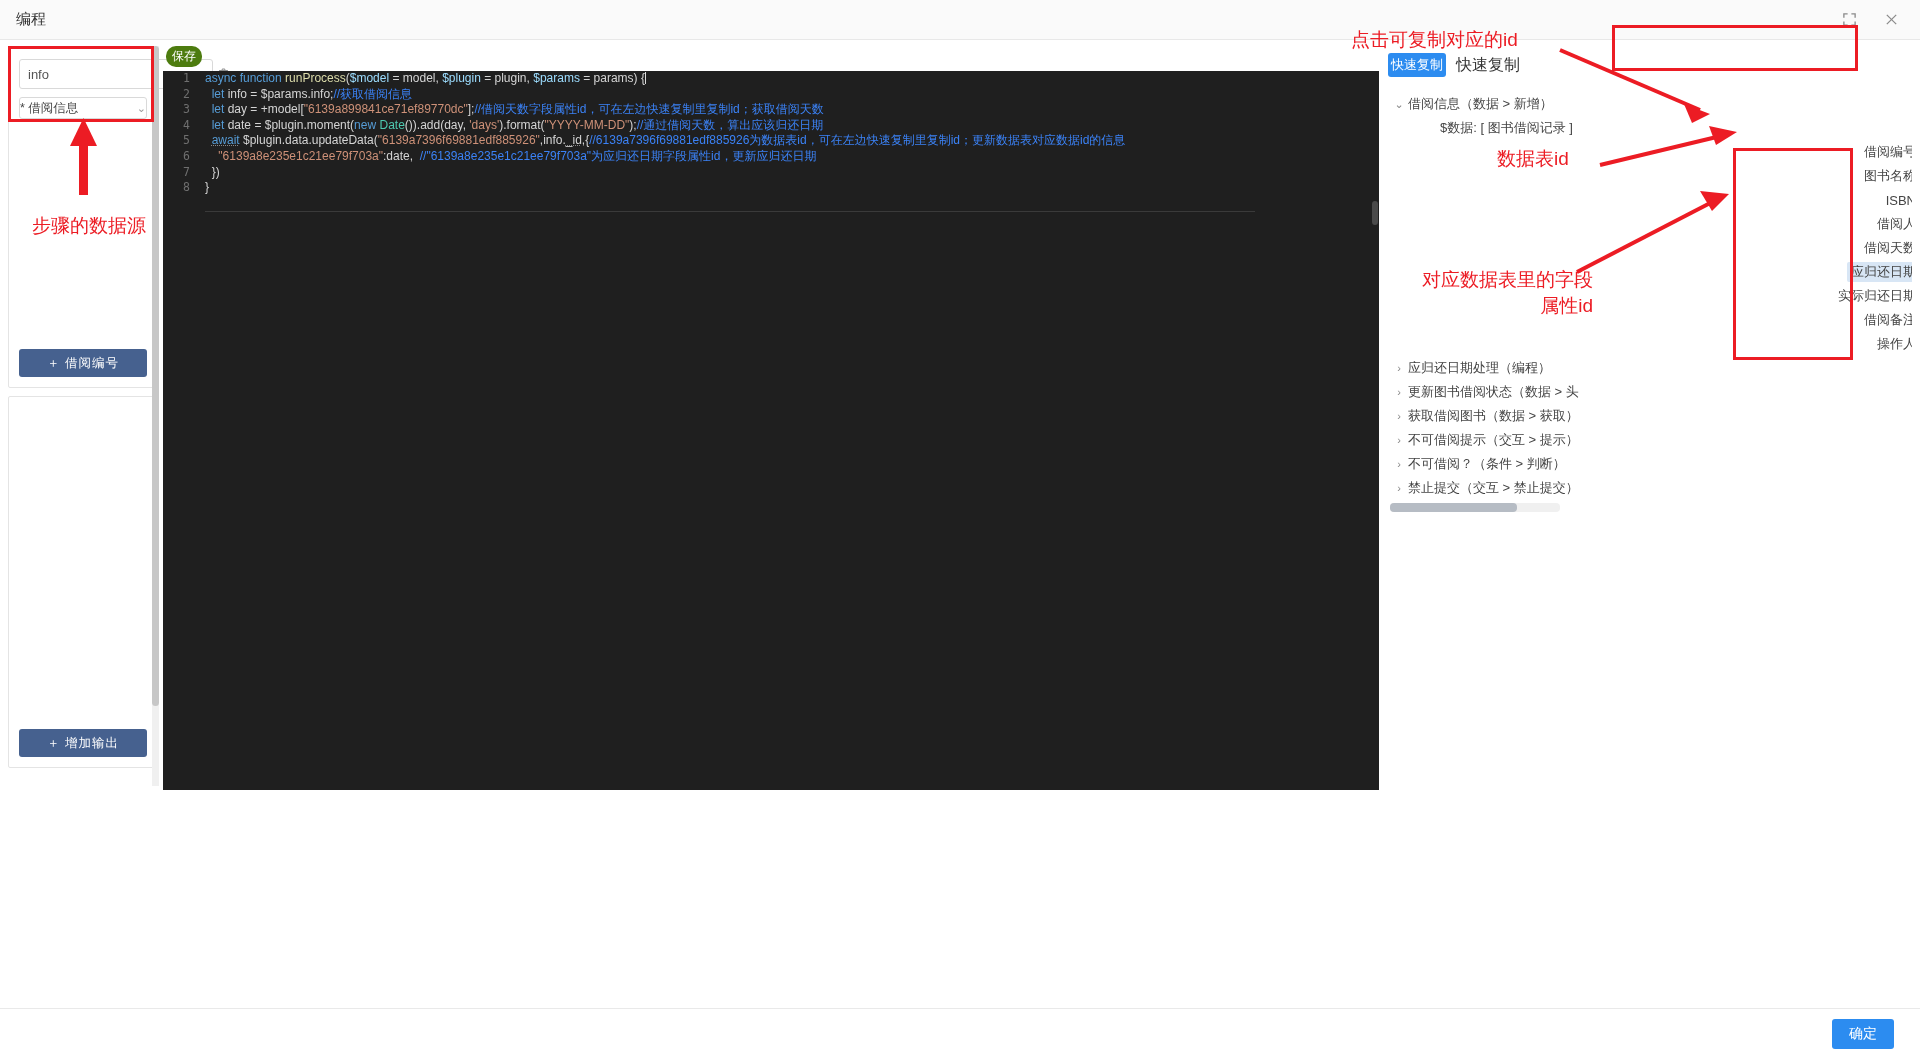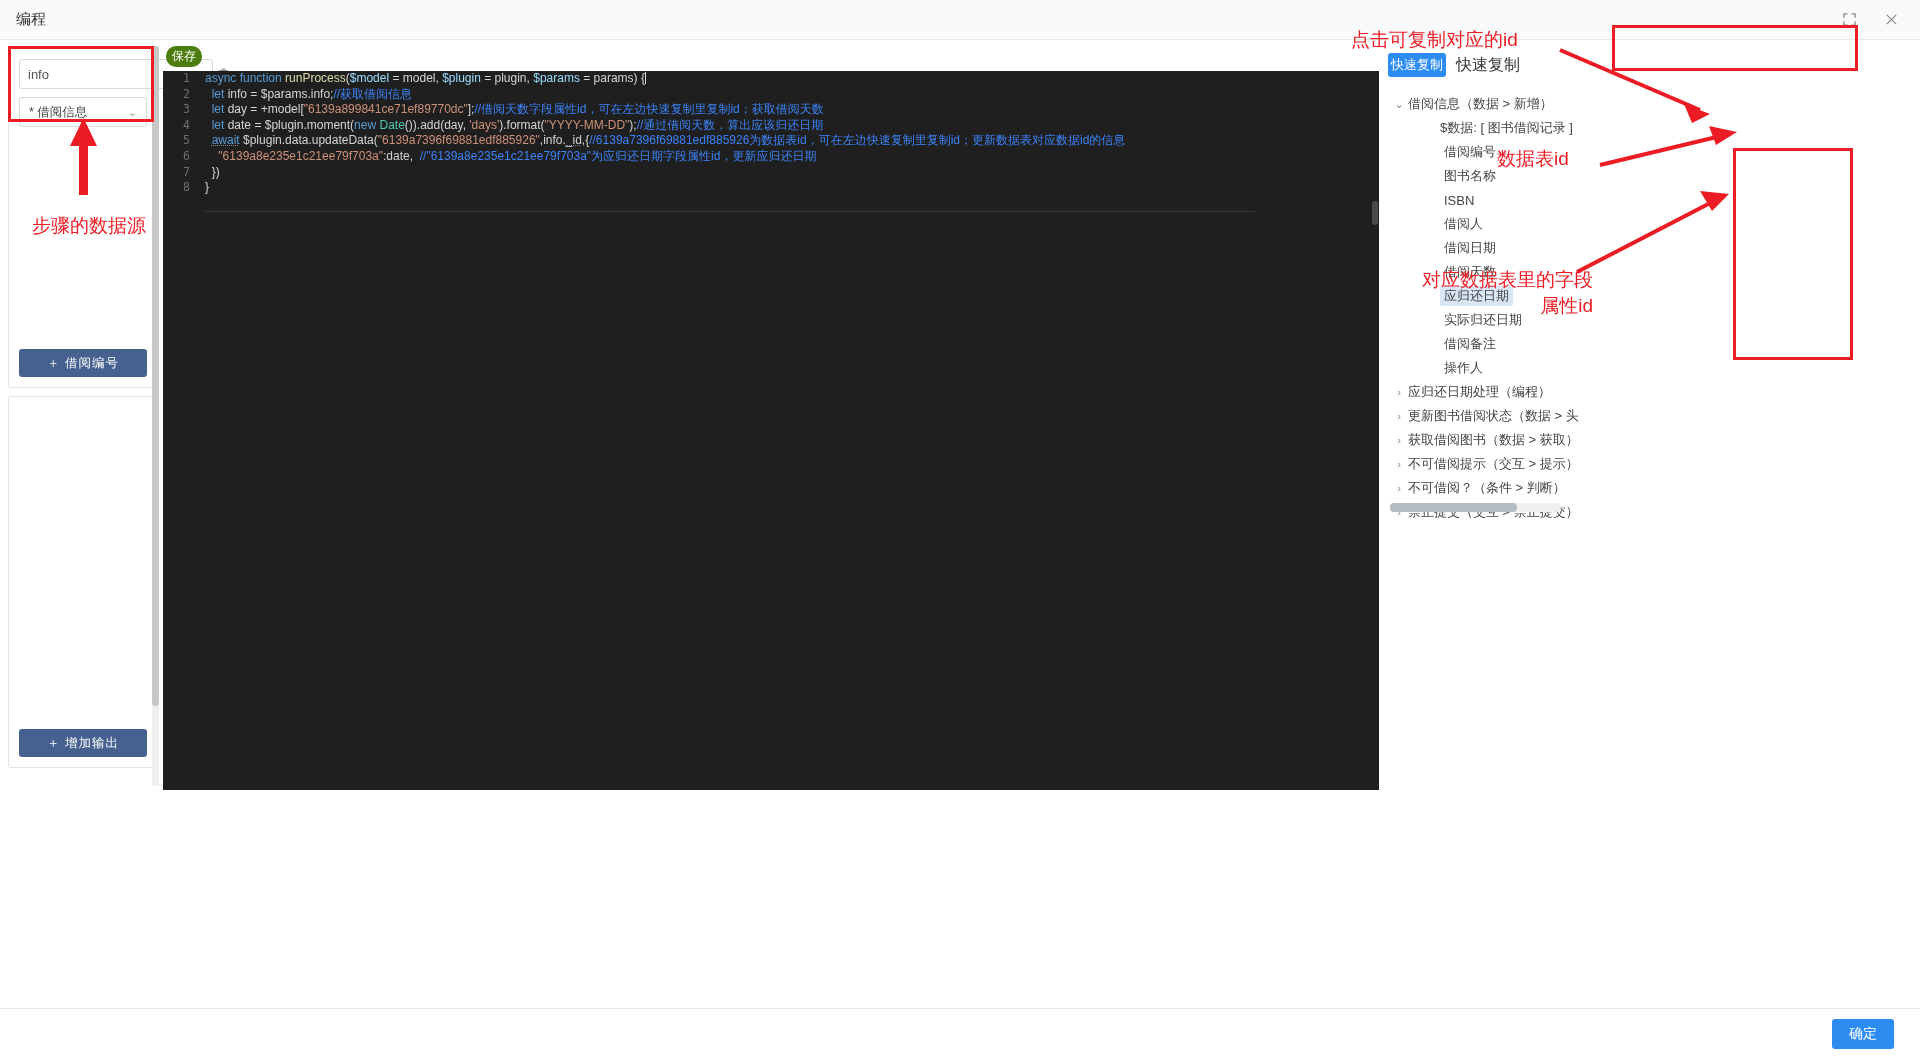--- a/index.html
+++ b/index.html
@@ -40,22 +40,22 @@
   .text-input {
     flex: 1; height: 30px; border: 1px solid #d9d9d9; border-radius: 3px;
     padding: 0 8px; font-size: 13px; color: #555; background: #fff;
     font-family: "Liberation Sans", sans-serif;
   }
   .trash-btn {
     width: 18px; height: 26px; display: flex; align-items: center; justify-content: center;
     color: #8a8a8a; cursor: pointer; font-size: 13px;
   }
   .select-row {
-    margin-top: 8px; height: 30px; border: 1px solid #d9d9d9; border-radius: 3px;
-    display: flex; align-items: center; padding: 0 9px; font-size: 12.5px; color: #444;
+    margin-top: 8px; height: 22px; border: 1px solid #d9d9d9; border-radius: 3px;
+    display: flex; align-items: center; padding: 0 0; font-size: 12.5px; color: #444;
     background: #fff; cursor: pointer; position: relative;
   }
   .select-row .caret { margin-left: auto; color: #9a9a9a; font-size: 11px; }
 
   .blue-btn {
     height: 28px; background: #46618f; color: #fff; border-radius: 3px;
     display: flex; align-items: center; justify-content: center;
     font-size: 12.5px; cursor: pointer; letter-spacing: 1px;
     margin-top: auto; border: none;
     font-family: "Liberation Sans", sans-serif;
@@ -151,21 +151,21 @@
           overflow: hidden; }
   .tree-row {
     display: flex; align-items: center; height: 24px; font-size: 13px; color: #444;
     cursor: pointer; padding-left: 4px;
   }
   .tree-row .arrow {
     width: 18px; text-align: center; color: #888; font-size: 11px; flex: none;
   }
   .tree-row.lvl1 { padding-left: 6px; }
   .tree-row.lvl2 { padding-left: 38px; }
-  .tree-row.lvl3 { padding-left: 38px; }
+  .tree-row.lvl3 { padding-left: 38px; justify-content: flex-end; }
   .tree-row.lvl3 .lbl { padding: 1px 4px; border-radius: 2px; }
   .tree-row.selected .lbl { background: #d8e6f5; }
   .tree-scroll {
     position: absolute; left: 1390px; top: 503px; width: 170px; height: 9px;
     background: #f0f0f0; border-radius: 4px;
   }
   .tree-scroll .thumb {
     position: absolute; left: 0; top: 0; width: 127px; height: 9px;
     background: #b6bcc4; border-radius: 4px;
   }
@@ -317,24 +317,20 @@
     <div class="tree-row lvl3">
       <span class="arrow"></span>
       <span class="lbl">ISBN</span>
     </div>
     <div class="tree-row lvl3">
       <span class="arrow"></span>
       <span class="lbl">借阅人</span>
     </div>
     <div class="tree-row lvl3">
       <span class="arrow"></span>
-      <span class="lbl">借阅日期</span>
-    </div>
-    <div class="tree-row lvl3">
-      <span class="arrow"></span>
       <span class="lbl">借阅天数</span>
     </div>
     <div class="tree-row lvl3 selected">
       <span class="arrow"></span>
       <span class="lbl">应归还日期</span>
     </div>
     <div class="tree-row lvl3">
       <span class="arrow"></span>
       <span class="lbl">实际归还日期</span>
     </div>

